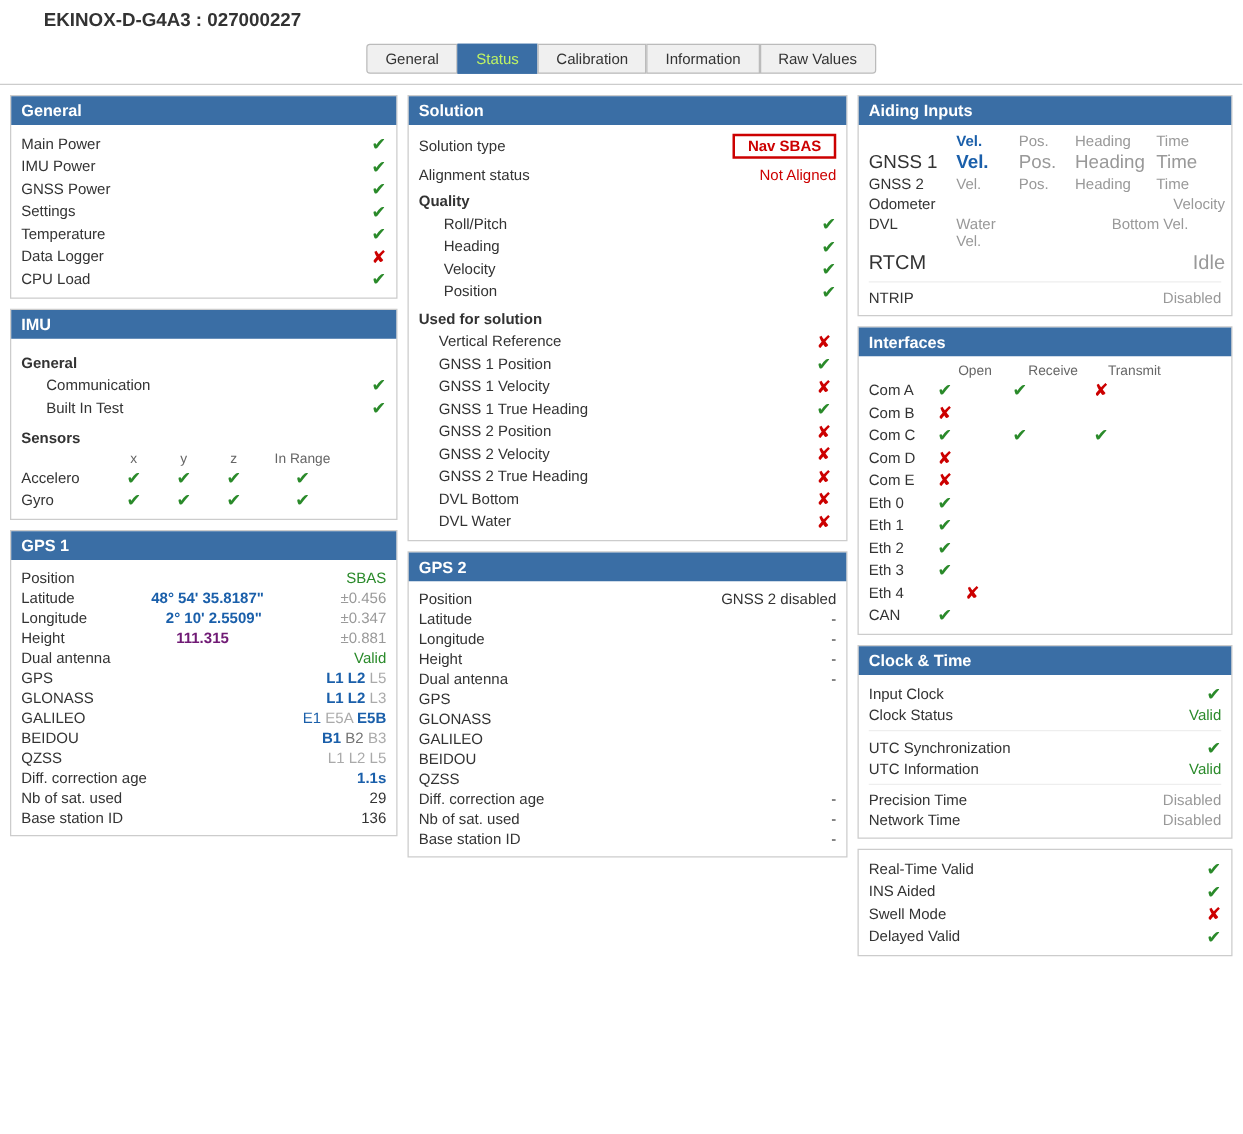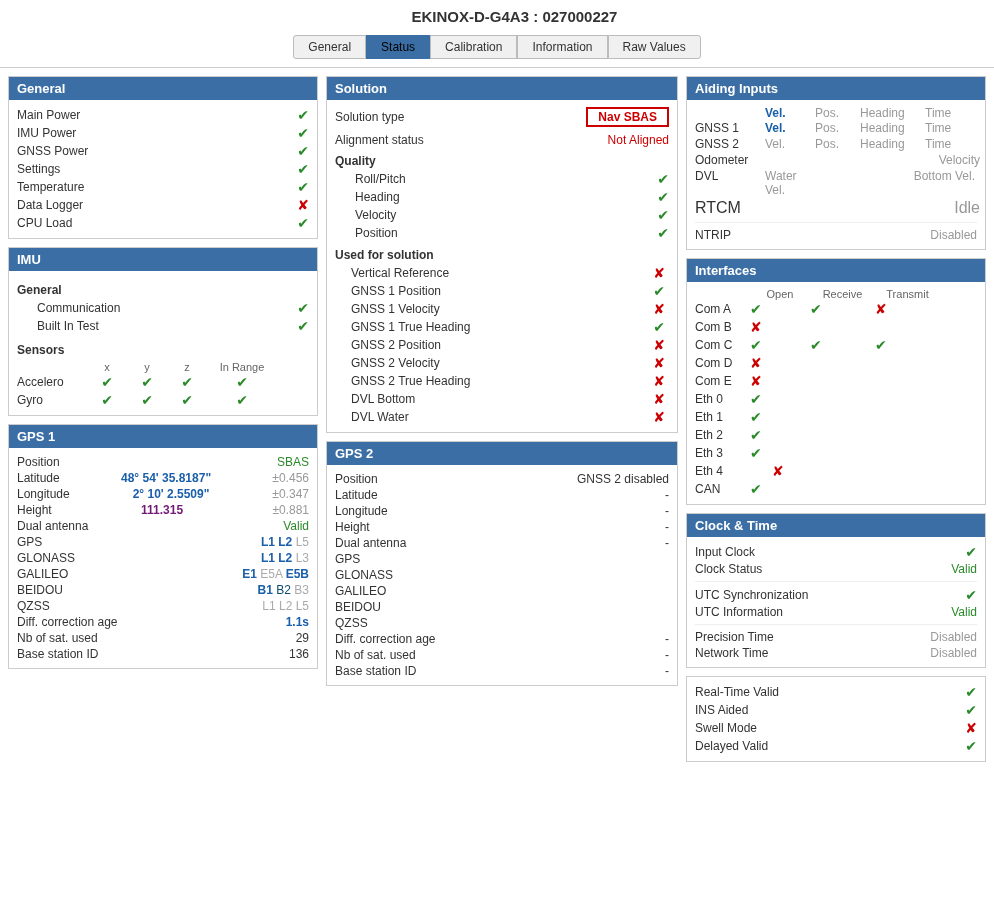--- a/index.html
+++ b/index.html
@@ -1,20 +1,20 @@
 <!DOCTYPE html>
 <html><head>
   <meta charset="utf-8">
   <style>
     * { box-sizing: border-box; margin: 0; padding: 0; }
     body { font-family: Arial, sans-serif; font-size: 12px; background: #fff; color: #333; }
-    .page-title { text-align: center; font-size: 15px; font-weight: bold; padding: 8px 0 6px; margin-left: 35px; }
+    .page-title { text-align: left; font-size: 15px; font-weight: bold; padding: 8px 0 6px; margin-left: 35px; }
     .tab-bar { display: flex; justify-content: center; gap: 0; padding: 4px 0 8px; border-bottom: 1px solid #ccc; }
     .tab { padding: 4px 14px; border: 1px solid #bbb; background: #f0f0f0; cursor: pointer; font-size: 12px; }
-    .tab.active { background: #3a6ea5; color: #000000; border-color: #3a6ea5; }
+    .tab.active { background: #3a6ea5; color: #bef264; border-color: #3a6ea5; }
     .tab:first-child { border-radius: 3px 0 0 3px; }
     .tab:last-child { border-radius: 0 3px 3px 0; text-align: center; }
     .main-content { display: grid; grid-template-columns: 310px 1fr 300px; gap: 8px; padding: 8px; }
     .col { display: flex; flex-direction: column; gap: 8px; }
     .panel { border: 1px solid #ccc; }
     .panel-header { background: #3a6ea5; color: #fff; font-weight: bold; padding: 4px 8px; font-size: 13px; }
     .panel-body { padding: 6px 8px; }
     .row { display: flex; justify-content: space-between; align-items: center; padding: 1px 0; }
     .check { color: #2a8a2a; font-size: 14px; }
     .cross { color: #cc0000; font-size: 14px; }
@@ -158,30 +158,30 @@
           <span>GLONASS</span>
           <span>
             <span style="color:#1a5faa;font-weight:bold;">L1</span>
             <span style="color:#1a5faa;font-weight:bold;"> L2</span>
             <span style="color:#aaa;"> L3</span>
           </span>
         </div>
         <div class="gps-row">
           <span>GALILEO</span>
           <span>
-            <span style="color:#1a5faa;font-weight:bold;margin-left:48px;">E1</span>
+            <span style="color:#1a5faa;font-weight:normal;margin-left:48px;">E1</span>
             <span style="color:#aaa;"> E5A</span>
             <span style="color:#1a5faa;font-weight:bold;"> E5B</span>
           </span>
         </div>
         <div class="gps-row">
           <span>BEIDOU</span>
           <span>
             <span style="color:#1a5faa;font-weight:bold;">B1</span>
-            <span style="color:#0c4a6e;"> B2</span>
+            <span style="color:#737373;"> B2</span>
             <span style="color:#aaa;"> B3</span>
           </span>
         </div>
         <div class="gps-row">
           <span>QZSS</span>
           <span>
             <span style="color:#aaa;">L1 L2 L5</span>
           </span>
         </div>
         <div class="gps-row">
@@ -338,21 +338,21 @@
     <div class="panel">
       <div class="panel-header">Aiding Inputs</div>
       <div class="panel-body">
         <div style="display:grid; grid-template-columns: 70px 50px 45px 65px 55px; font-size:12px;">
           <div></div>
           <div class="blue" style="font-weight:bold;">Vel.</div>
           <div class="gray">Pos.</div>
           <div class="gray">Heading</div>
           <div class="gray">Time</div>
         </div>
-        <div style="display:grid; grid-template-columns: 70px 50px 45px 65px 55px; font-size:12px; padding:1px 0;">
+        <div style="display:grid; grid-template-columns: 70px 50px 45px 65px 55px; font-size:15px; padding:1px 0;">
           <div>GNSS 1</div>
           <div class="blue">Vel.</div>
           <div class="gray">Pos.</div>
           <div class="gray">Heading</div>
           <div class="gray">Time</div>
         </div>
         <div style="display:grid; grid-template-columns: 70px 50px 45px 65px 55px; font-size:12px; padding:1px 0;">
           <div>GNSS 2</div>
           <div class="gray">Vel.</div>
           <div class="gray">Pos.</div>
@@ -361,21 +361,21 @@
         </div>
         <div style="display:grid; grid-template-columns: 70px 105px 110px; font-size:12px; padding:1px 0;">
           <div>Odometer</div>
           <div></div>
           <div class="gray" style="text-align:right;">Velocity</div>
         </div>
         <div style="display:grid; grid-template-columns: 70px 50px 50px 110px; font-size:12px; padding:1px 0;">
           <div>DVL</div>
           <div class="gray">Water Vel.</div>
           <div></div>
-          <div class="gray" style="text-align:right;">Bottom Vel.</div>
+          <div class="gray" style="text-align:center;">Bottom Vel.</div>
         </div>
         <div style="display:grid; grid-template-columns: 70px 155px 60px; font-size:16px; padding:1px 0;">
           <div>RTCM</div>
           <div></div>
           <div class="gray" style="text-align:right;">Idle</div>
         </div>
         <div class="divider"></div>
         <div class="row">
           <span>NTRIP</span>
           <span class="gray">Disabled</span>

